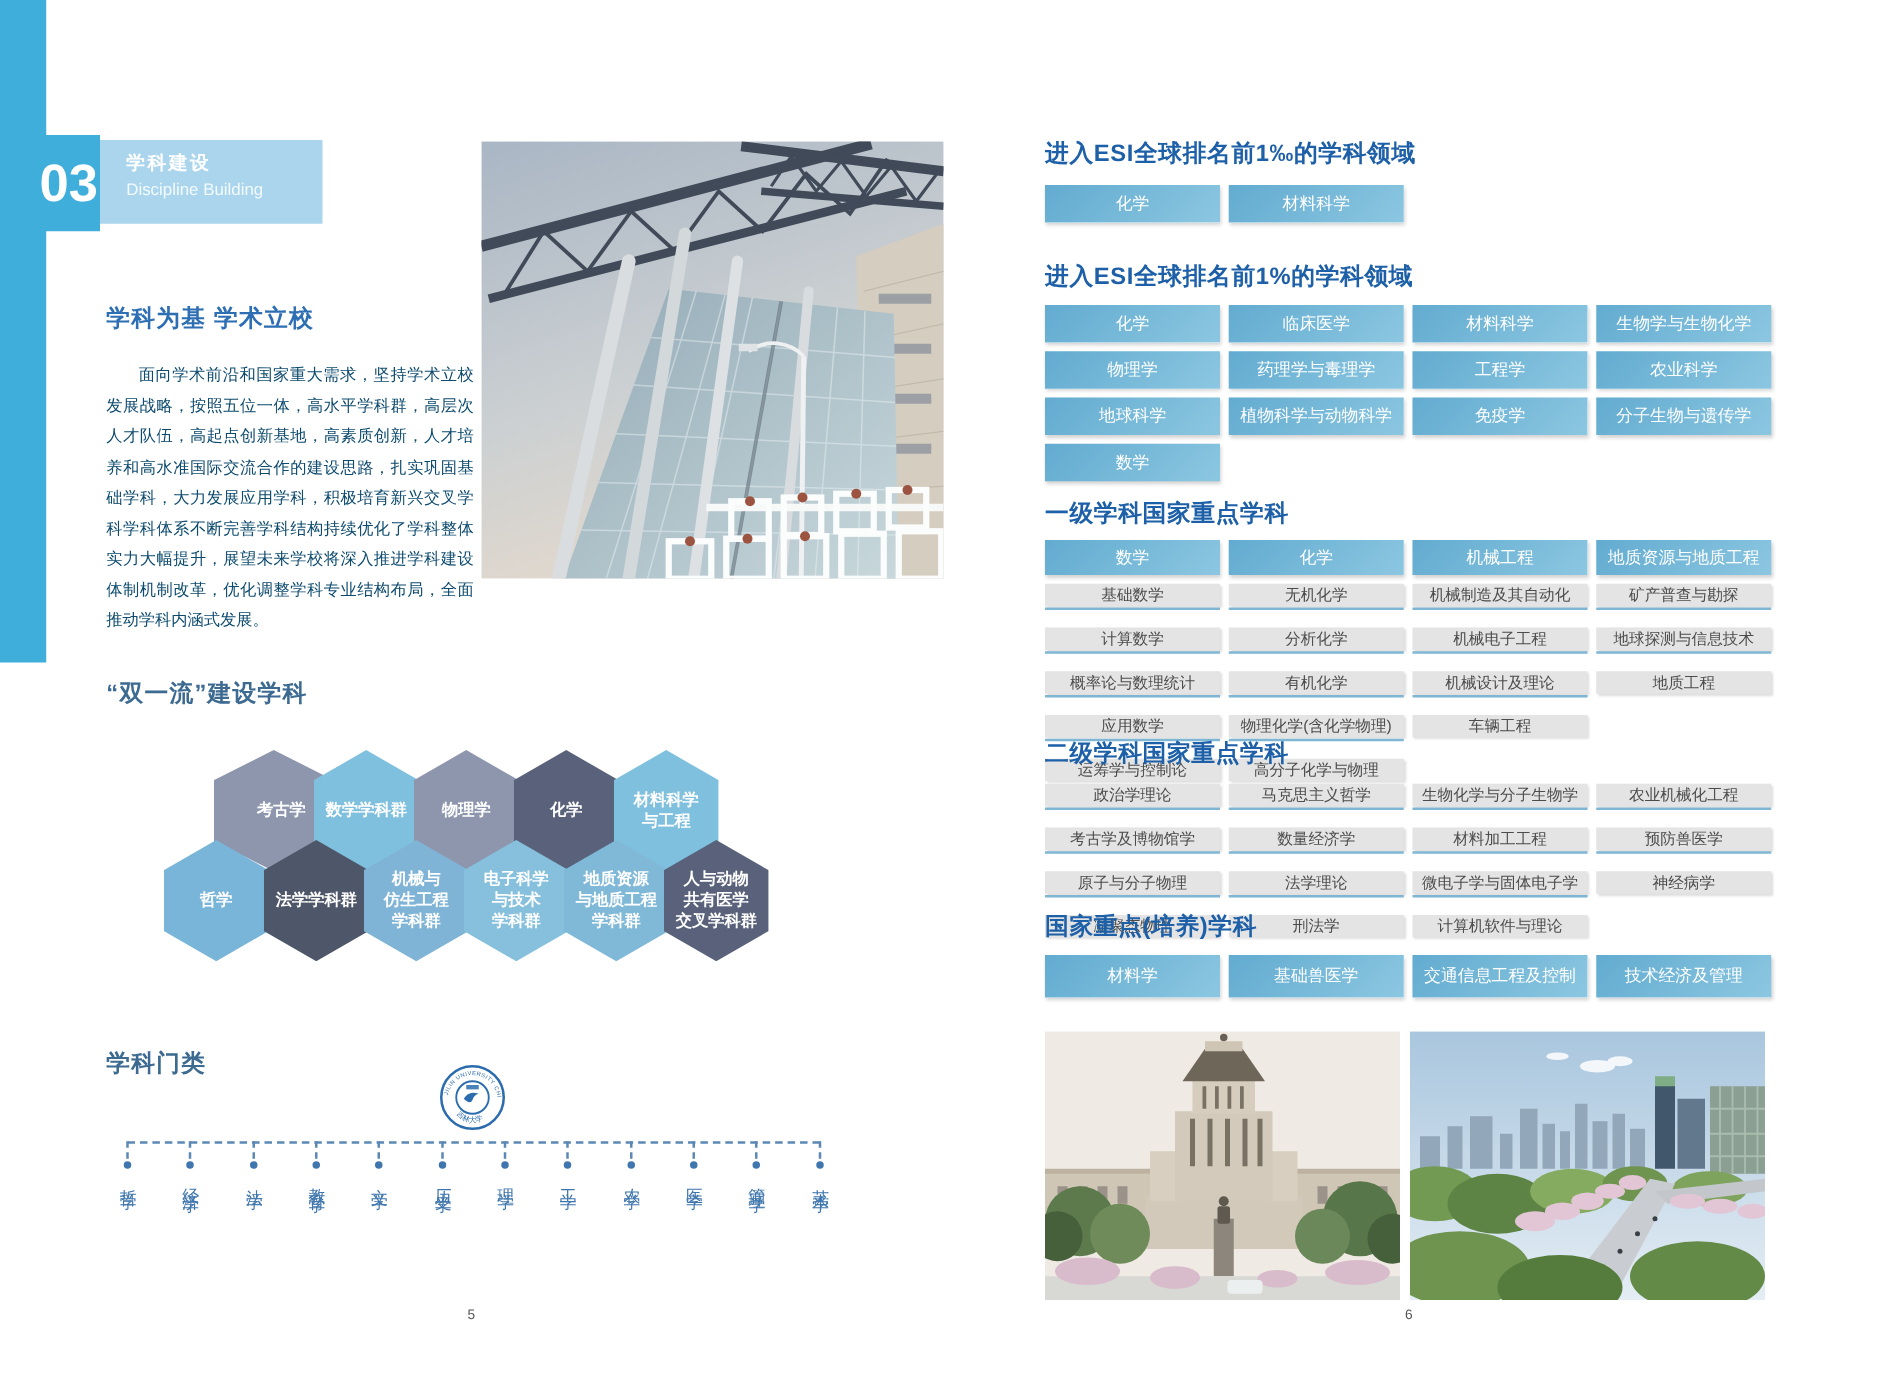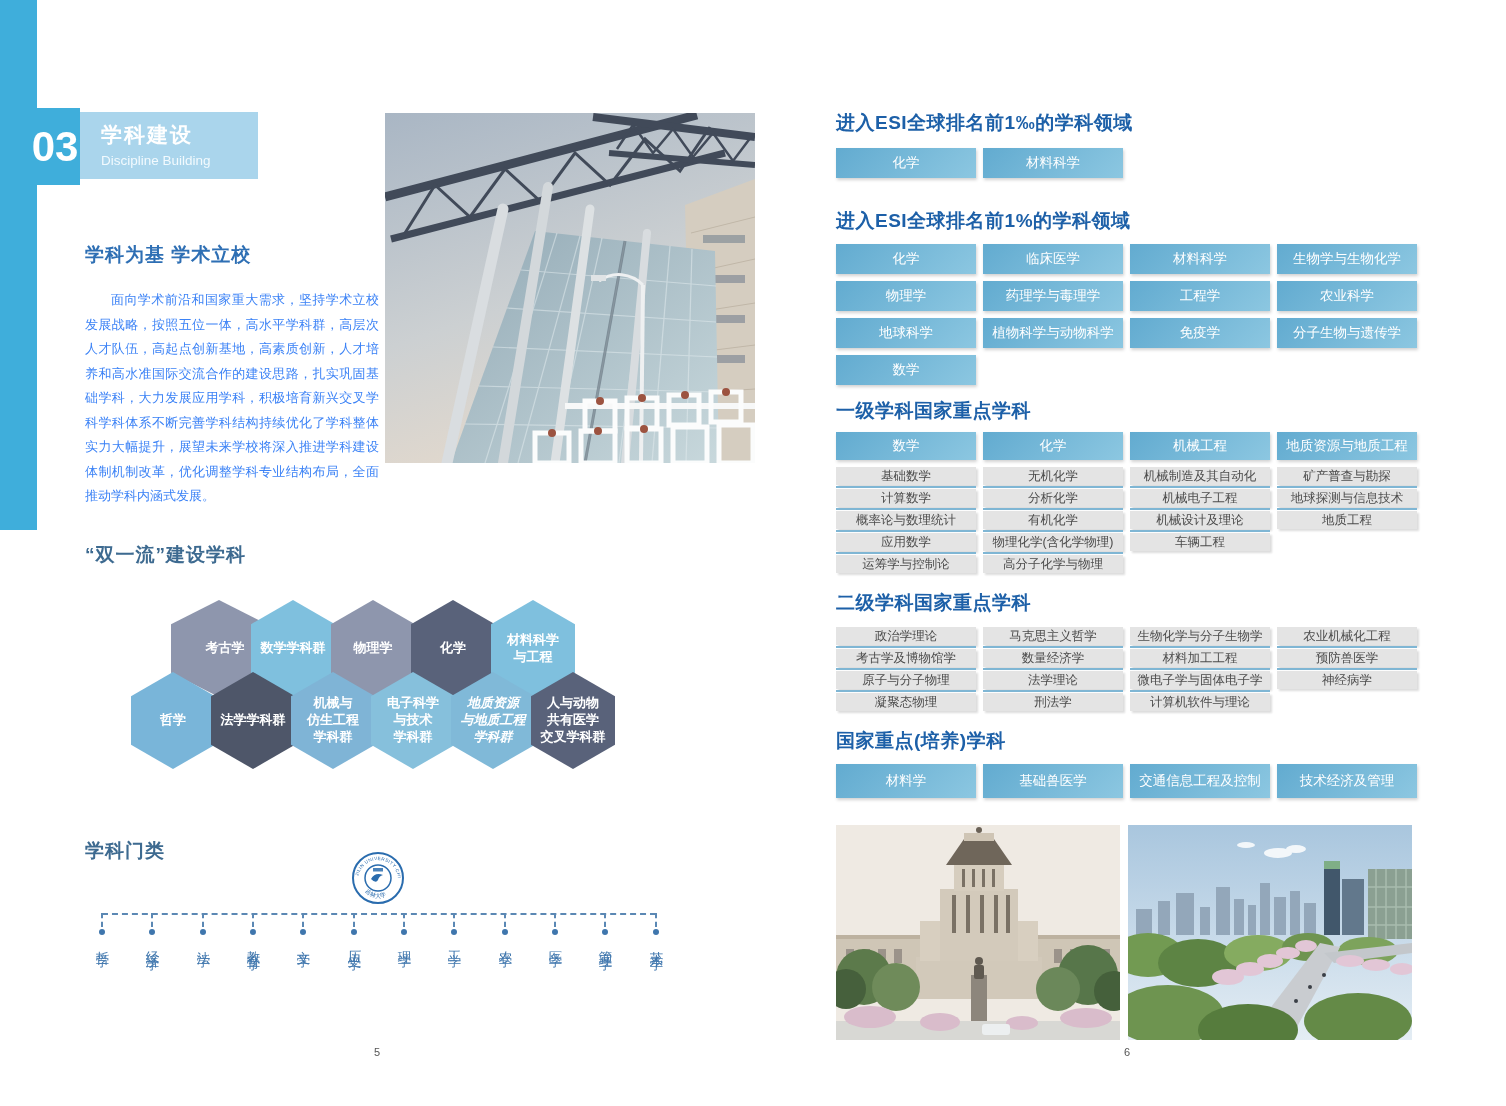--- a/index.html
+++ b/index.html
@@ -9,29 +9,29 @@
   }
   .abs { position:absolute; }
 
   
   .side-bar { left:0; top:0; width:37px; height:530px; background:#3faedb; }
   .num-box  { left:30px; top:108px; width:50px; height:77px; background:#3faedb;
               color:#fff; font-size:42px; font-weight:bold;
               display:flex; align-items:center; justify-content:center; }
   .title-box{ left:80px; top:112px; width:178px; height:67px; background:#aad5ec;
               color:#ffffff; box-sizing:border-box; padding:9px 0 0 21px; }
-  .title-cn { font-size:21px; font-weight:bold; letter-spacing:2px; }
+  .title-cn { font-size:15px; font-weight:bold; letter-spacing:2px; }
   .title-en { font-size:13.5px; margin-top:4px; color:#f2fafe; }
 
   .h-left   { font-size:19px; font-weight:bold; color:#2e6fb4; letter-spacing:1px; }
   .h-left2  { font-size:19px; font-weight:bold; color:#3d6a90; letter-spacing:1px; }
   .h-right  { font-size:19px; font-weight:bold; color:#1d60a8; letter-spacing:0.5px; }
 
   .intro-p  { left:85px; top:288px; width:294px; font-size:13px; line-height:24.5px;
-              color:#3b82f6; text-align:justify; text-indent:2em; }
+              color:#0c4a6e; text-align:justify; text-indent:2em; }
 
   
   .hex-wrap { left:130px; top:600px; width:530px; height:190px; }
   .hex { position:absolute; width:84px; height:97px;
          clip-path:polygon(50% 0,100% 25%,100% 75%,50% 100%,0 75%,0 25%);
          color:#fff; display:flex; align-items:center; justify-content:center;
          text-align:center; font-size:13px; font-weight:bold; line-height:1.3;
          white-space:pre-line; }
 
   
@@ -51,21 +51,21 @@
          justify-content:center; height:30px; box-shadow:1px 2px 3px rgba(0,0,0,0.18); }
   .btn-row  { display:flex; gap:7px; }
   .btn-row .btn { width:140px; }
   .btn-grid { display:grid; grid-template-columns:repeat(4,140px); gap:7px; }
   .btn-tall { height:34px; }
 
   .kgrid { display:grid; grid-template-columns:repeat(4,140px); column-gap:7px; align-items:start; }
   .kcol-header { height:28px; margin-bottom:7px; font-size:13.5px; }
   .cell { height:18px; background:#e4e4e4; display:flex; align-items:center;
           justify-content:center; font-size:12.5px; color:#4c4c4c;
-          margin-bottom:4px; position:relative;
+          margin-bottom:17px; position:relative;
           box-shadow:1.5px 1.5px 2px rgba(0,0,0,0.14); }
   .cell::after { content:""; position:absolute; left:0; right:0; bottom:-3px;
                  height:2px; background:#7fb6d4; }
   .cell:last-child::after { display:none; }
 
   .photo { overflow:hidden; }
   .photo svg { display:block; }
 </style>
 </head>
 <body>
@@ -175,21 +175,21 @@
   <div class="hex" style="left: 361px; top: 0px; background: rgb(127, 192, 222);">材料科学
 与工程</div>
   <div class="hex" style="left: 1px; top: 72px; background: rgb(121, 181, 217);">哲学</div>
   <div class="hex" style="left: 81px; top: 72px; background: rgb(78, 86, 105);">法学学科群</div>
   <div class="hex" style="left: 161px; top: 72px; background: rgb(127, 180, 214);">机械与
 仿生工程
 学科群</div>
   <div class="hex" style="left: 241px; top: 72px; background: rgb(134, 192, 220);">电子科学
 与技术
 学科群</div>
-  <div class="hex" style="left: 321px; top: 72px; background: rgb(128, 185, 216); font-style: italic;">地质资源
+  <div class="hex" style="left: 321px; top: 72px; background: rgb(128, 185, 216);">地质资源
 与地质工程
 学科群</div>
   <div class="hex" style="left: 401px; top: 72px; background: rgb(89, 98, 122);">人与动物
 共有医学
 交叉学科群</div>
 </div>
 
 <div class="abs h-left2" style="left:85px; top:822px;margin-top:16px;">学科门类</div>
 
 <div class="abs" style="left:351px; top:851px;">

